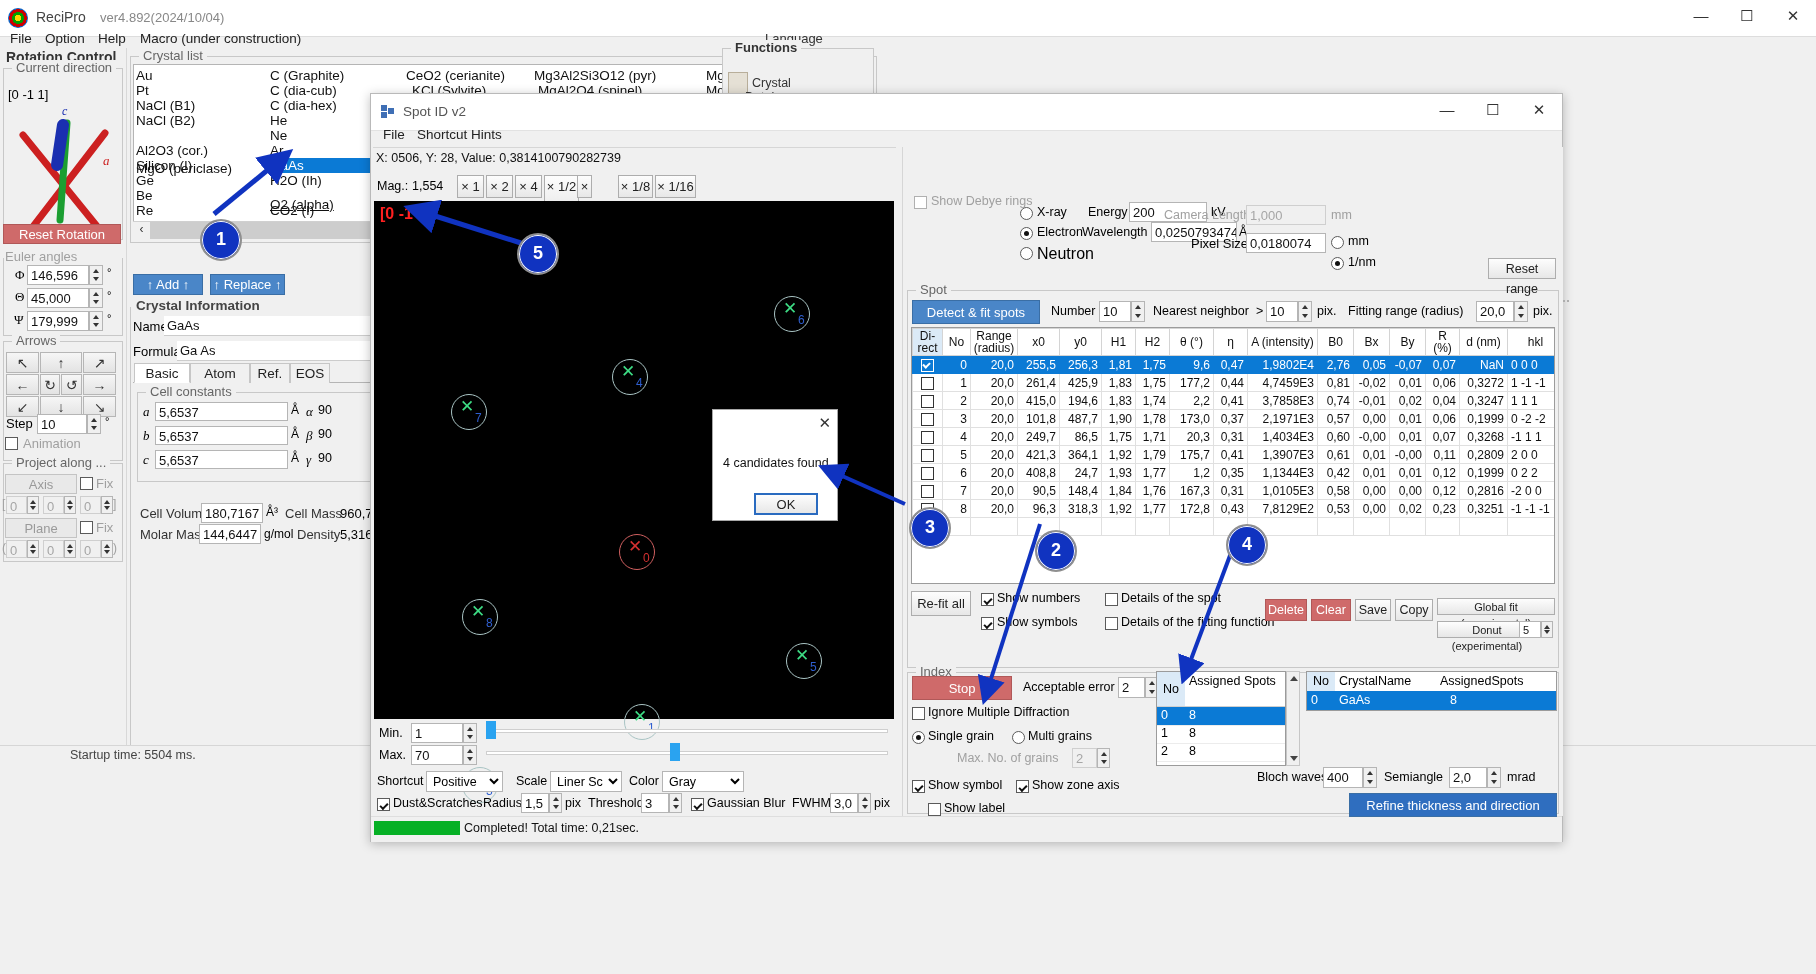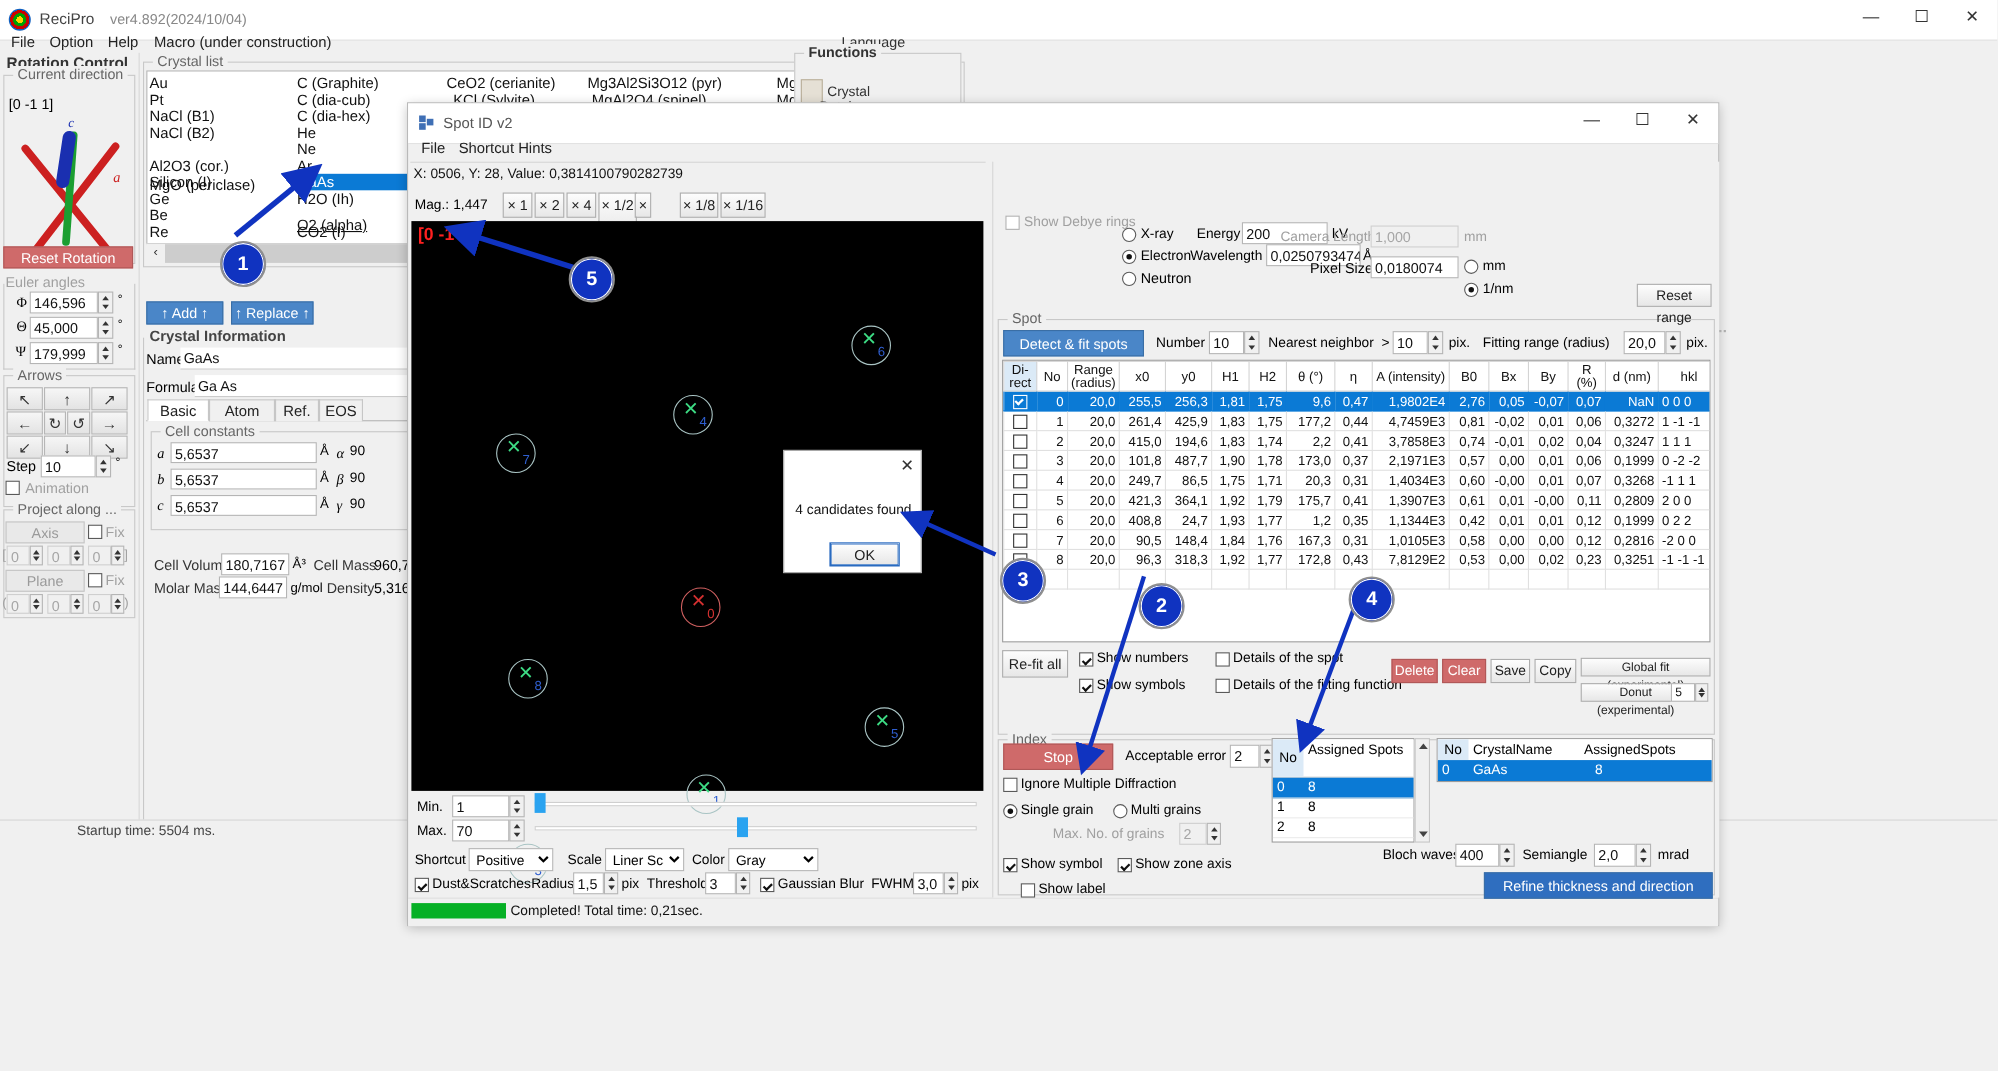--- a/index.html
+++ b/index.html
@@ -327,21 +327,21 @@
 
   <div id="sp-menubar" class="abs" style="left:0;top:33px;width:1191px;height:18px;">
     <div class="mi" style="left:12px;top:0;">File</div>
     <div class="mi" style="left:46px;top:0;">Shortcut Hints</div>
   </div>
 
   <div class="abs" style="left:2px;top:53px;width:523px;height:692px;background:#f0f0f0;border-top:1px solid #d6d6d6;"></div>
   <div class="abs noselect" style="left:5px;top:57px;font-size:12.5px;color:#111;">X: 0506, Y: 28, Value: 0,3814100790282739</div>
 
   <div class="abs noselect" style="left:6px;top:85px;font-size:12.5px;">Mag.:</div>
-  <div class="abs noselect" style="left:41px;top:85px;font-size:12.5px;">1,447</div>
+  <div class="abs noselect" style="left:41px;top:85px;font-size:12.5px;">1,554</div>
   <div class="abs btn" style="left:86px;top:81px;width:27px;height:23px;line-height:22px;">× 1</div>
   <div class="abs btn" style="left:115px;top:81px;width:27px;height:23px;line-height:22px;">× 2</div>
   <div class="abs btn" style="left:144px;top:81px;width:27px;height:23px;line-height:22px;">× 4</div>
   <div class="abs btn" style="left:173px;top:81px;width:35px;height:40px;line-height:22px;">× 1/2</div>
   <div class="abs btn" style="left:206px;top:81px;width:15px;height:23px;line-height:22px;">× 1/4</div>
   <div class="abs btn" style="left:247px;top:81px;width:35px;height:23px;line-height:22px;">× 1/8</div>
   <div class="abs btn" style="left:284px;top:81px;width:41px;height:23px;line-height:22px;">× 1/16</div>
 
   <div id="imgcanvas" class="abs" style="left:3px;top:107px;width:520px;height:518px;">
     <div class="zone" style="left:6px;top:4px;">[0 -1 1]</div>
@@ -435,21 +435,21 @@
   <div class="abs" style="left:531px;top:53px;width:660px;height:669px;background:#f0f0f0;border-left:1px solid #d6d6d6;"></div>
 
   <div class="abs chk" style="left:543px;top:102px;border-color:#b0b0b0;"></div>
   <div class="abs noselect lbl-dim" style="left:560px;top:100px;font-size:12.5px;">Show Debye rings</div>
 
   <div class="abs radio" style="left:649px;top:113px;"></div>
   <div class="abs noselect" style="left:666px;top:111px;font-size:12.5px;">X-ray</div>
   <div class="abs radio on" style="left:649px;top:133px;"></div>
   <div class="abs noselect" style="left:666px;top:131px;font-size:12.5px;">Electron</div>
   <div class="abs radio" style="left:649px;top:153px;"></div>
-  <div class="abs noselect" style="left:666px;top:151px;font-size:13px;">Neutron</div>
+  <div class="abs noselect" style="left:666px;top:151px;font-size:16px;">Neutron</div>
 
   <div class="abs noselect" style="left:717px;top:111px;font-size:12.5px;">Energy</div>
   <div class="abs txtbox" style="left:758px;top:108px;width:78px;height:20px;">200</div>
   <div class="abs noselect" style="left:840px;top:111px;font-size:12.5px;">kV</div>
   <div class="abs noselect" style="left:711px;top:131px;font-size:12.5px;">Wavelength</div>
   <div class="abs txtbox" style="left:780px;top:128px;width:86px;height:20px;overflow:hidden;">0,025079347455</div>
   <div class="abs noselect" style="left:868px;top:131px;font-size:12.5px;">Å</div>
 
   <div class="abs noselect lbl-dim" style="left:793px;top:114px;font-size:12.5px;">Camera Length</div>
   <div class="abs txtbox dim" style="left:875px;top:111px;width:80px;height:20px;">1,000</div>

